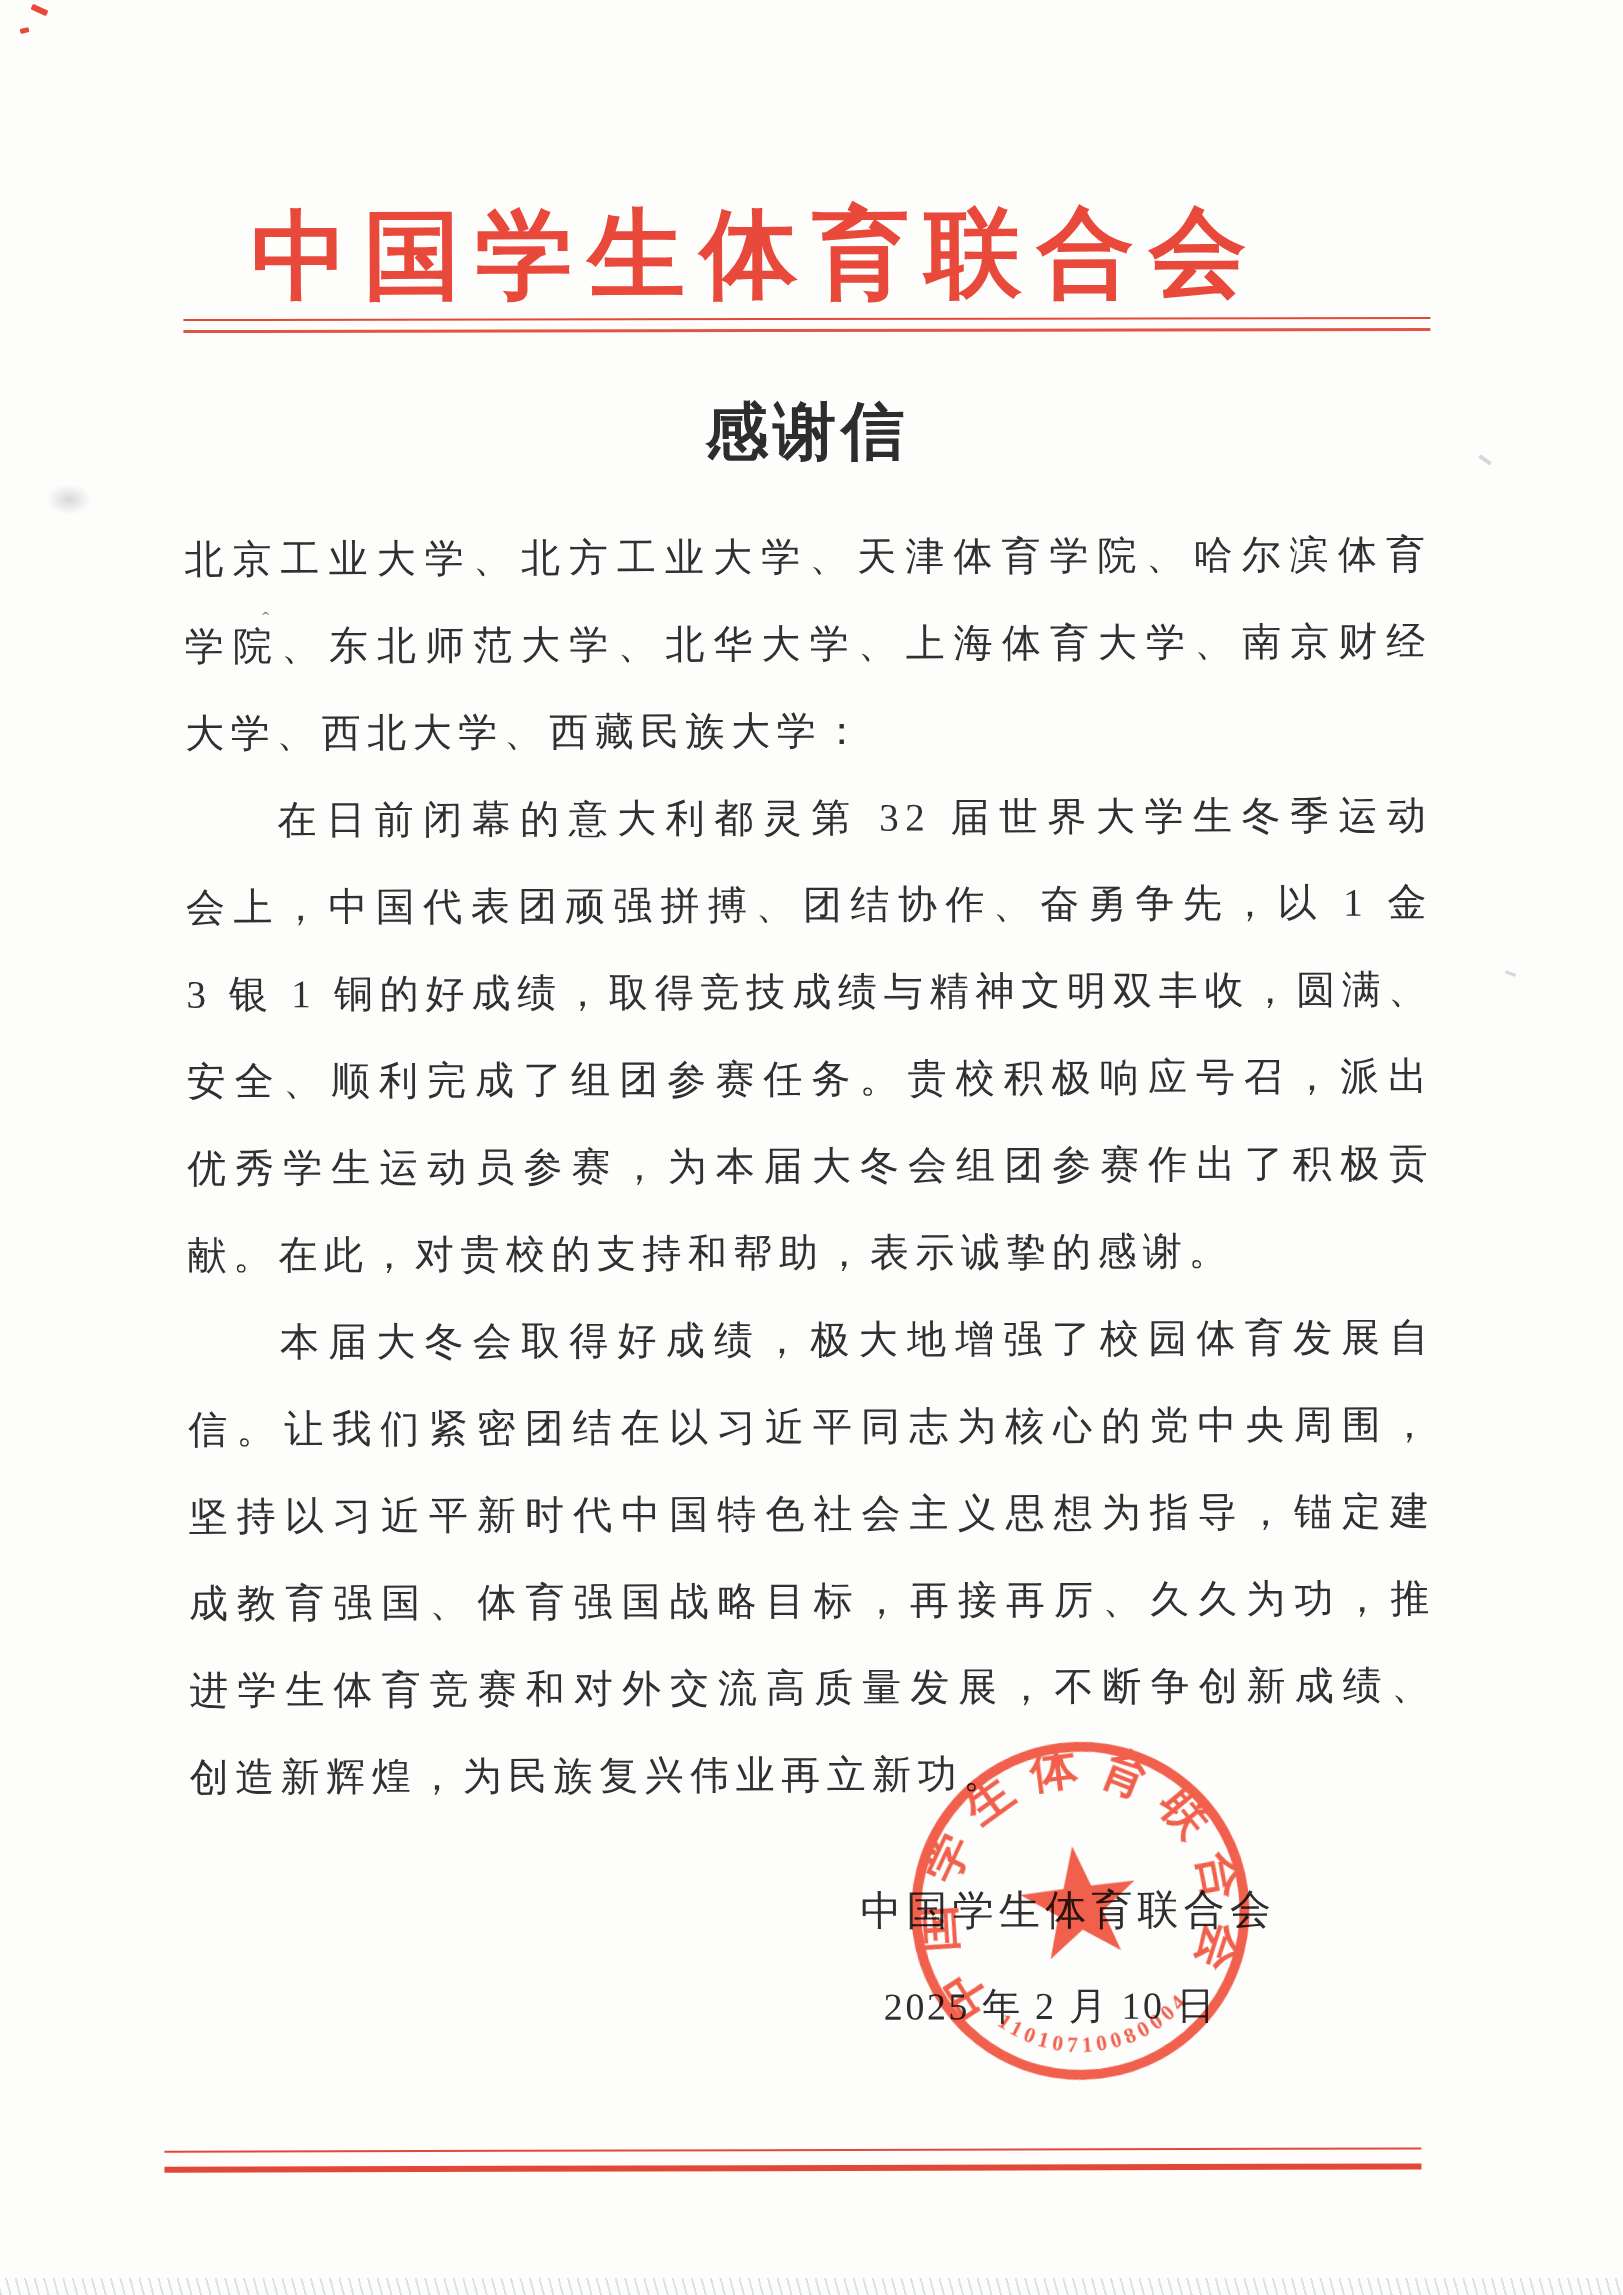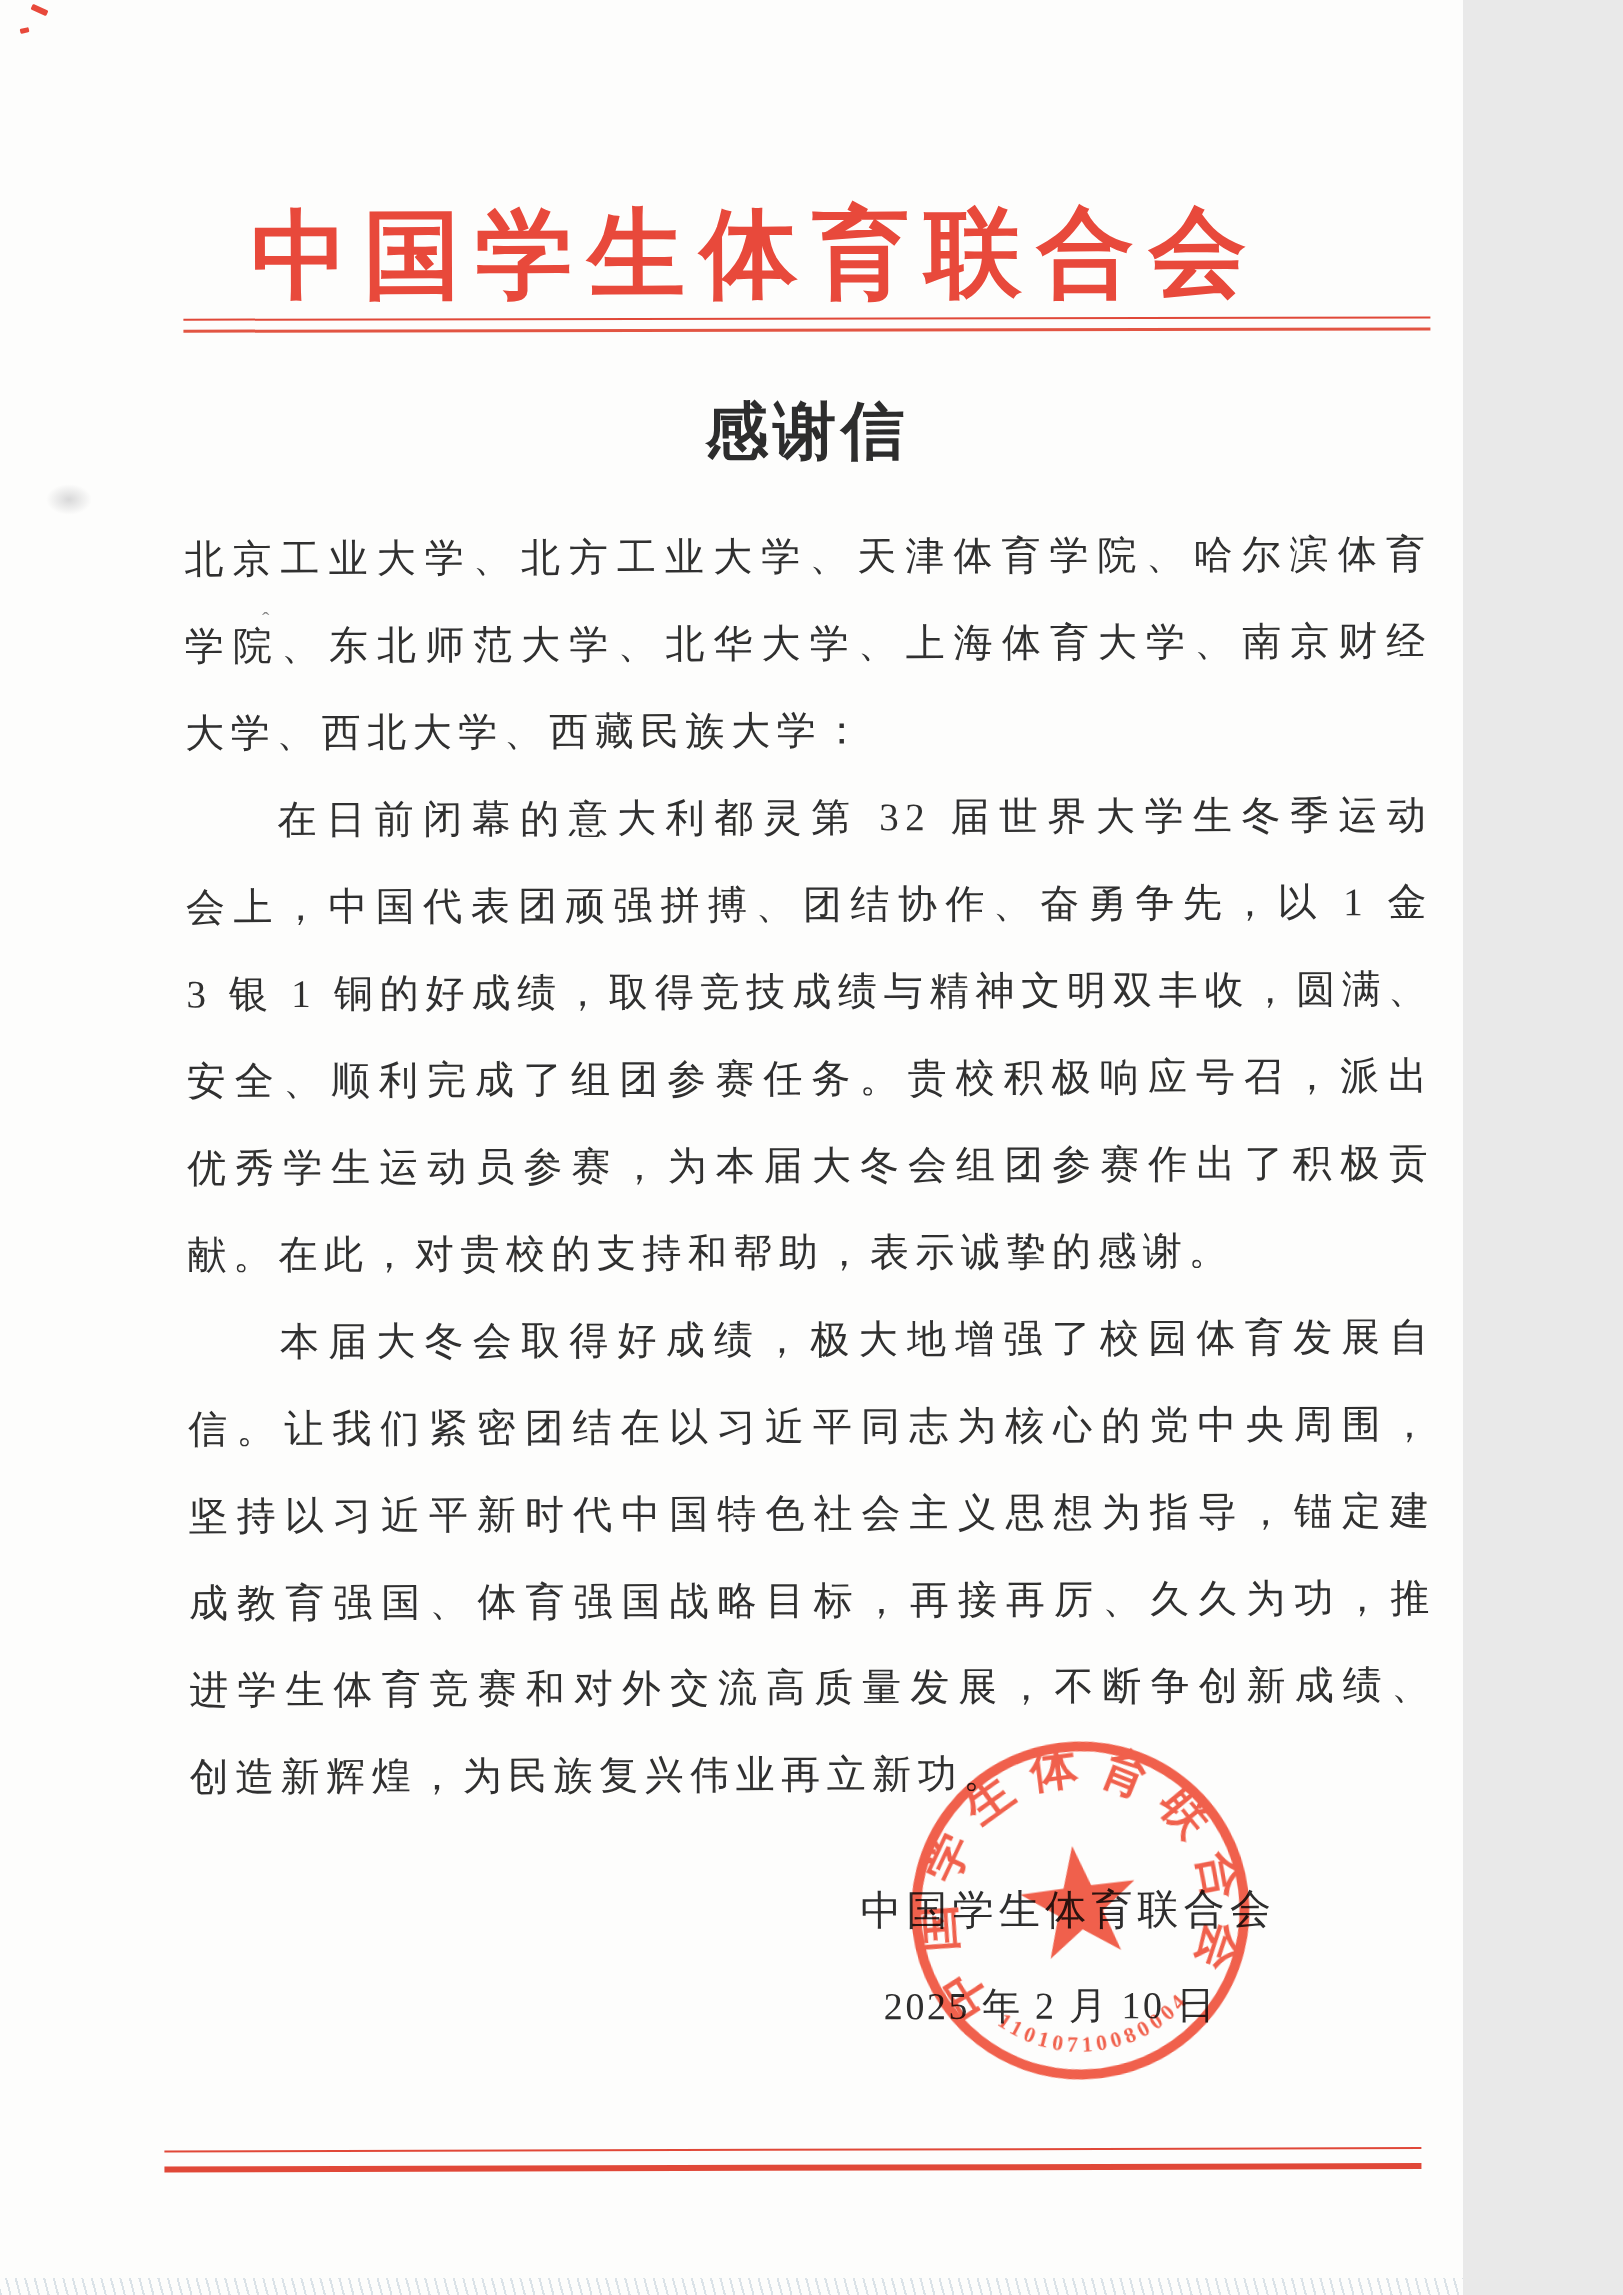--- a/index.html
+++ b/index.html
@@ -1,18 +1,18 @@
 <!DOCTYPE html>
 <html style="font-size:10.5px"><head>
 <meta charset="utf-8">
 <style>
   html,body{margin:0;padding:0;background:#e9e9e9;}
   .page{
     position:relative;
-    width:1463px;height:2295px;
+    width:1623px;height:2295px;
     background:#fdfdfc;
     overflow:hidden;
     font-family:"Liberation Serif","DejaVu Serif",serif;
   }
   .content{position:absolute;inset:0;transform:rotate(-0.25deg);}
 
   
   .letterhead{
     position:absolute;left:255px;top:193px;width:995px;height:124px;
     font-size:97px;line-height:124px;font-weight:bold;

